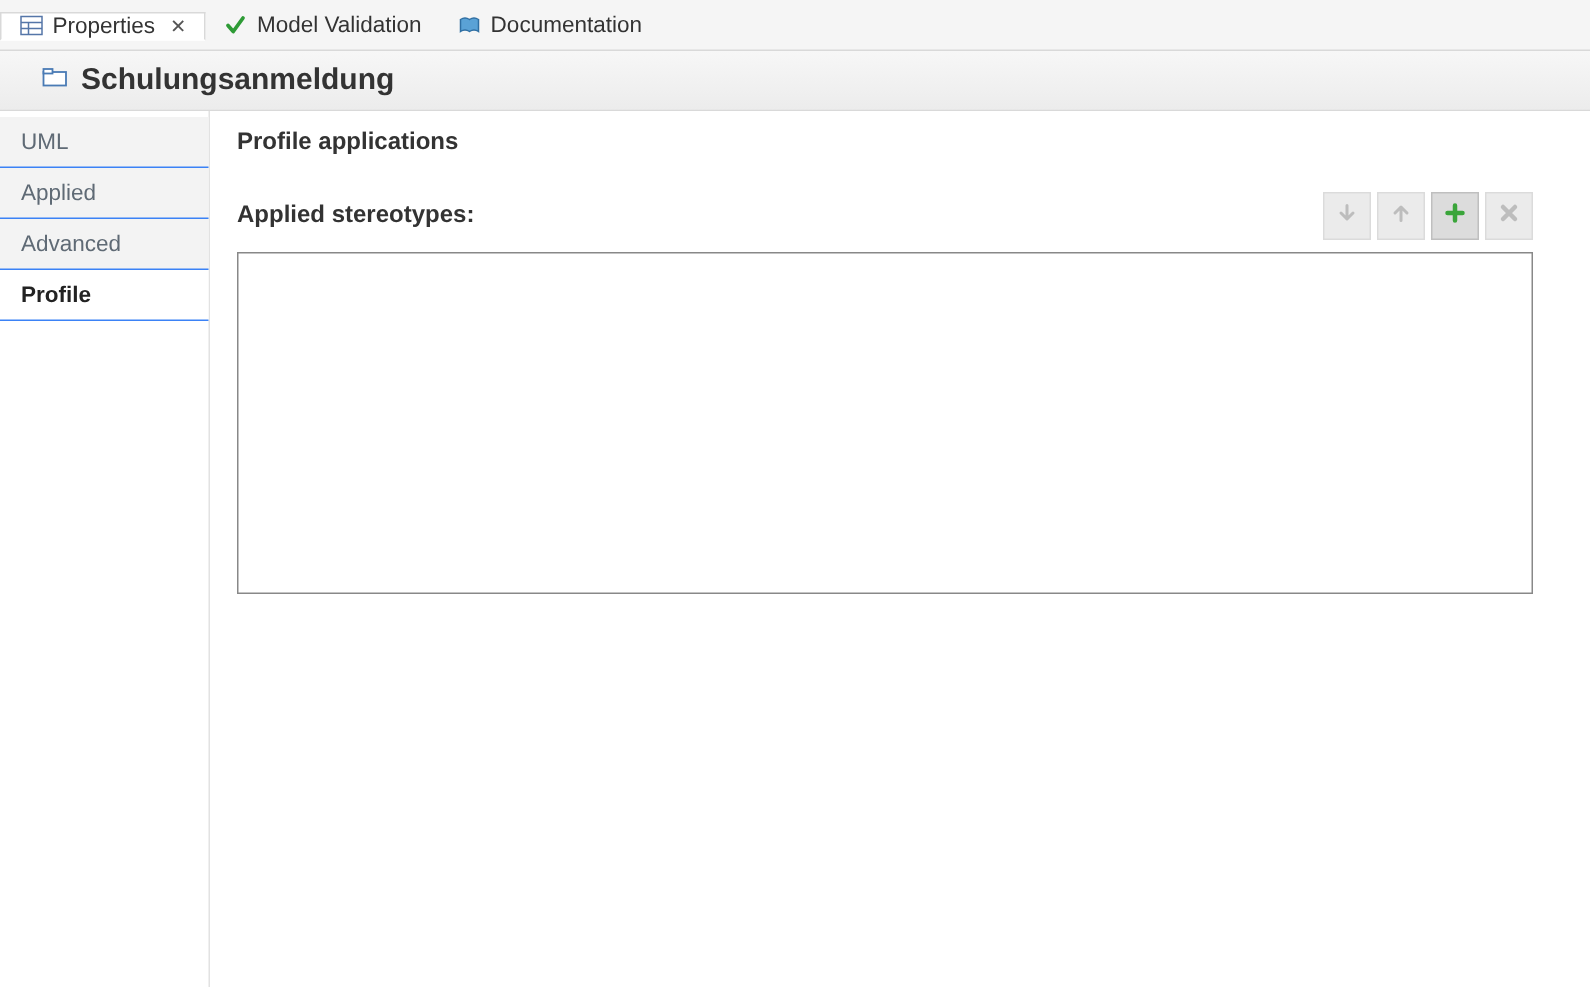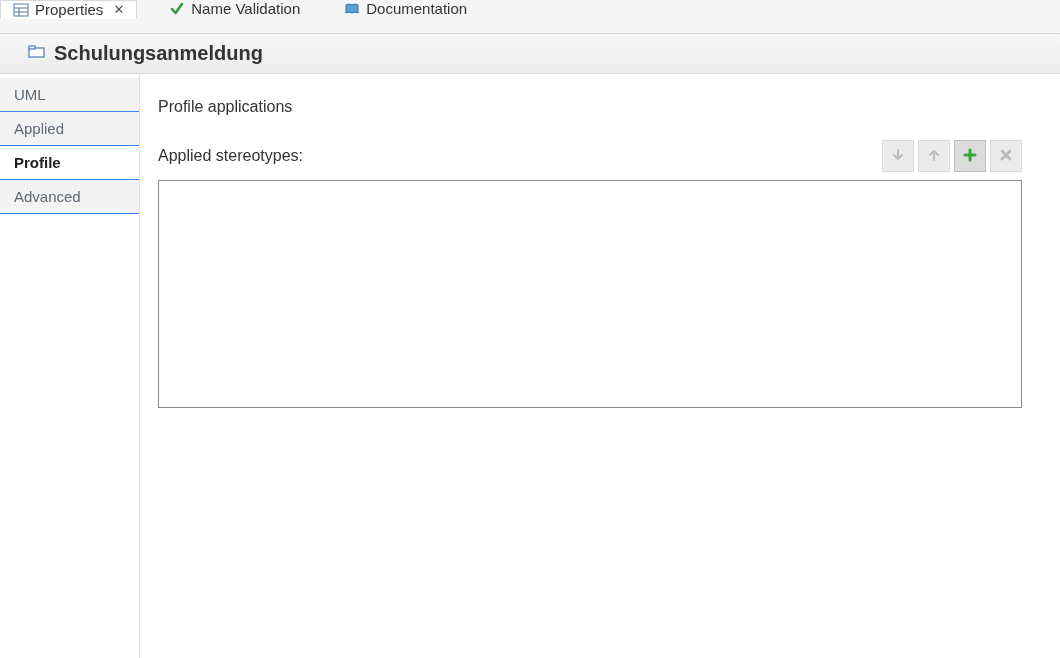--- a/index.html
+++ b/index.html
@@ -9,25 +9,24 @@
     font-size: 15px;
     color: #333;
     background: #fff;
     width: 1060px;
     height: 658px;
     overflow: hidden;
   }
   
   .tabs-row {
     display: flex;
-    align-items: flex-start;
+    align-items: center;
     background: #f5f5f5;
     border-bottom: 1px solid #d9d9d9;
     height: 34px;
-    gap: 20px;
   }
   .tab {
     display: flex;
     align-items: center;
     gap: 6px;
     padding: 0 12px;
     cursor: pointer;
     color: #333;
     user-select: none;
   }
@@ -87,22 +86,23 @@
     background: #f3f3f3;
   }
   .sidebar-item.active {
     background: #fff;
     color: #222;
     font-weight: 700;
   }
   
   .content {
     flex: 1;
-    padding: 24px 0 12px 18px;
+    padding: 12px 0 12px 18px;
     overflow: hidden;
+    font-weight: bold;
   }
   .section-label {
     color: #333;
     margin-bottom: 8px;
     font-size: 16px;
   }
   .table-frame {
     border: 1px solid #888;
     width: 100%;
     height: 190px;
@@ -173,21 +173,21 @@
     </span>
     <span>Properties</span>
     <span class="close">✕</span>
   </div>
   <div class="tab">
     <span class="icon-slot">
       <svg width="16" height="16" viewBox="0 0 16 16">
           <path d="M3 8 L6.5 12 L13 3" fill="none" stroke="#2e9b36" stroke-width="2.5" stroke-linecap="round" stroke-linejoin="round"></path>
         </svg>
     </span>
-    <span>Name Validation</span>
+    <span>Model Validation</span>
   </div>
   <div class="tab">
     <span class="icon-slot">
       <svg width="16" height="16" viewBox="0 0 16 16">
           <path d="M2 4 Q5 2 8 4 Q11 2 14 4 L14 12 Q11 10 8 12 Q5 10 2 12 Z" fill="#5aa2d6" stroke="#2f6fa3" stroke-width="1"></path>
         </svg>
     </span>
     <span>Documentation</span>
   </div>
 </div>
@@ -204,25 +204,25 @@
 
 <div class="body-row">
 
   <div class="sidebar">
     <div class="sidebar-item">
       <span>UML</span>
     </div>
     <div class="sidebar-item">
       <span>Applied</span>
     </div>
+    <div class="sidebar-item">
+      <span>Advanced</span>
+    </div>
     <div class="sidebar-item active">
       <span>Profile</span>
-    </div>
-    <div class="sidebar-item">
-      <span>Advanced</span>
     </div>
   </div>
 
   <div class="content">
     <div class="section-label">Profile applications</div>
 
 
     <div class="stereo-header">
       <div class="section-label" style="margin:0">Applied stereotypes:</div>
       <div class="stereo-buttons">

